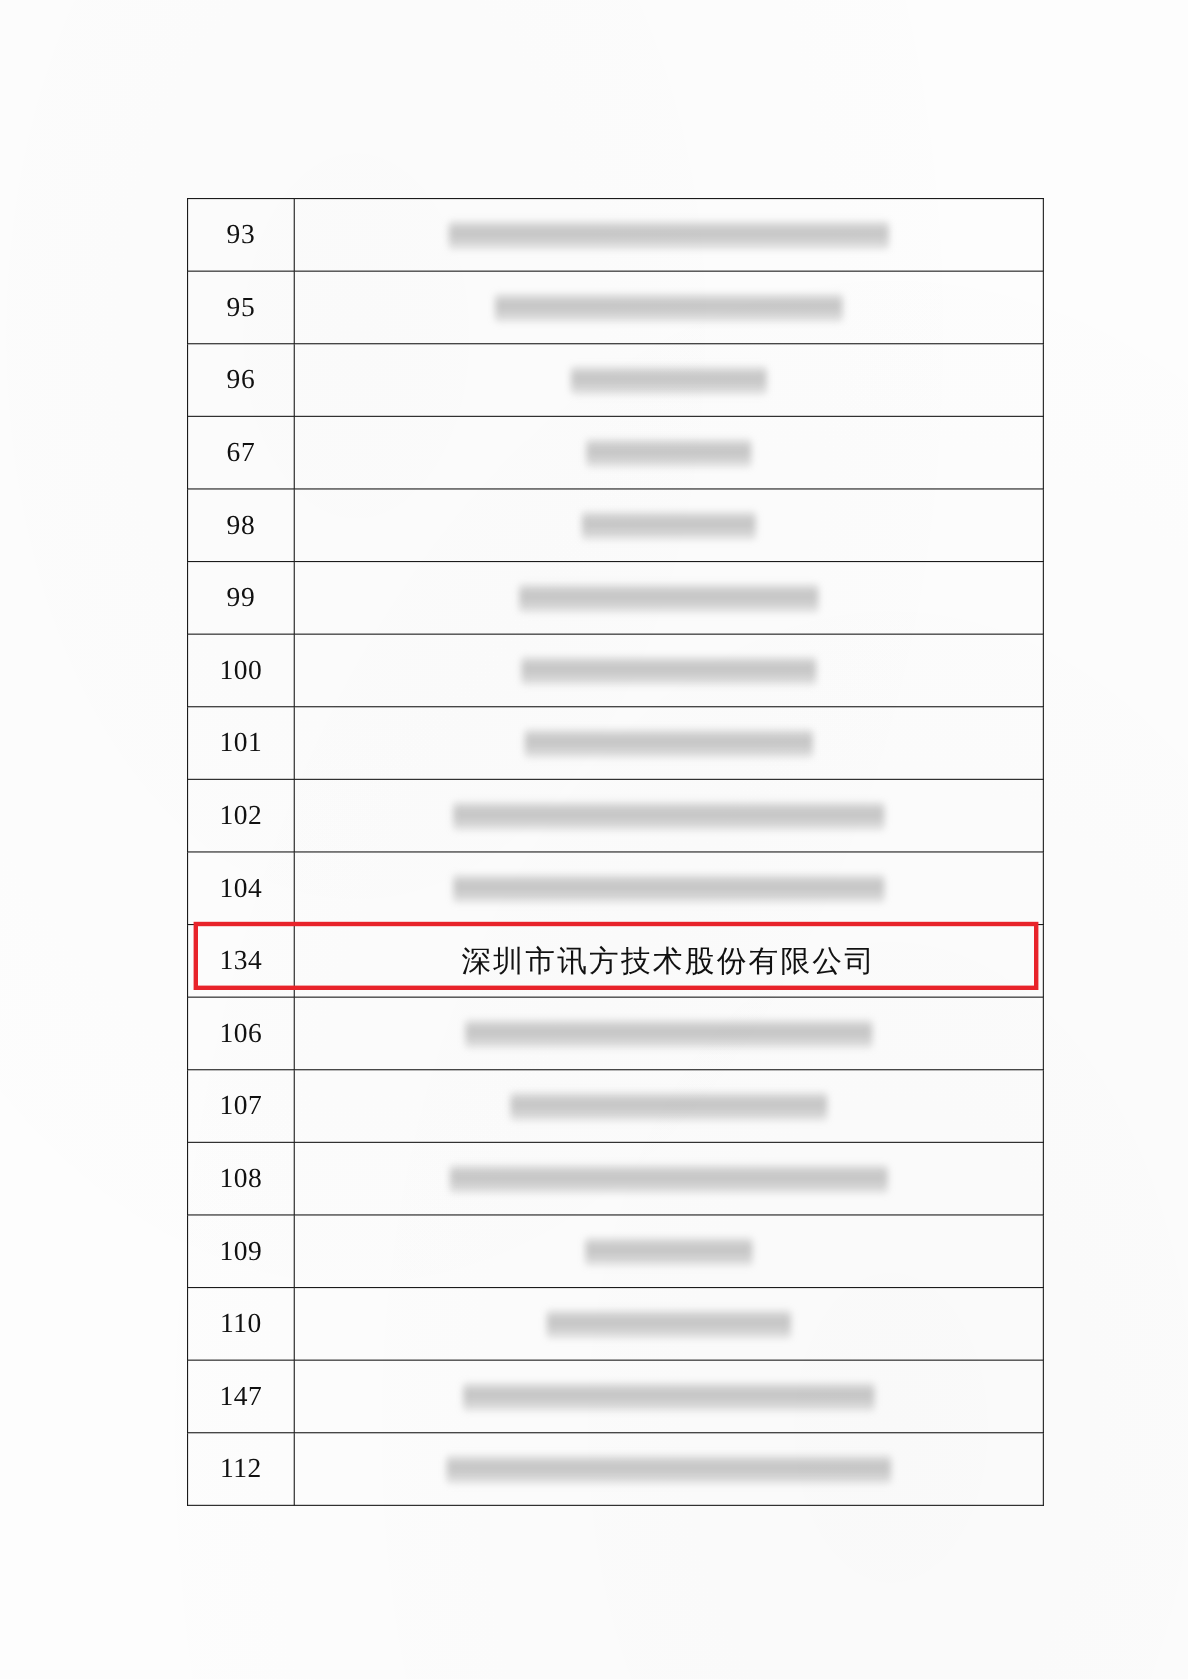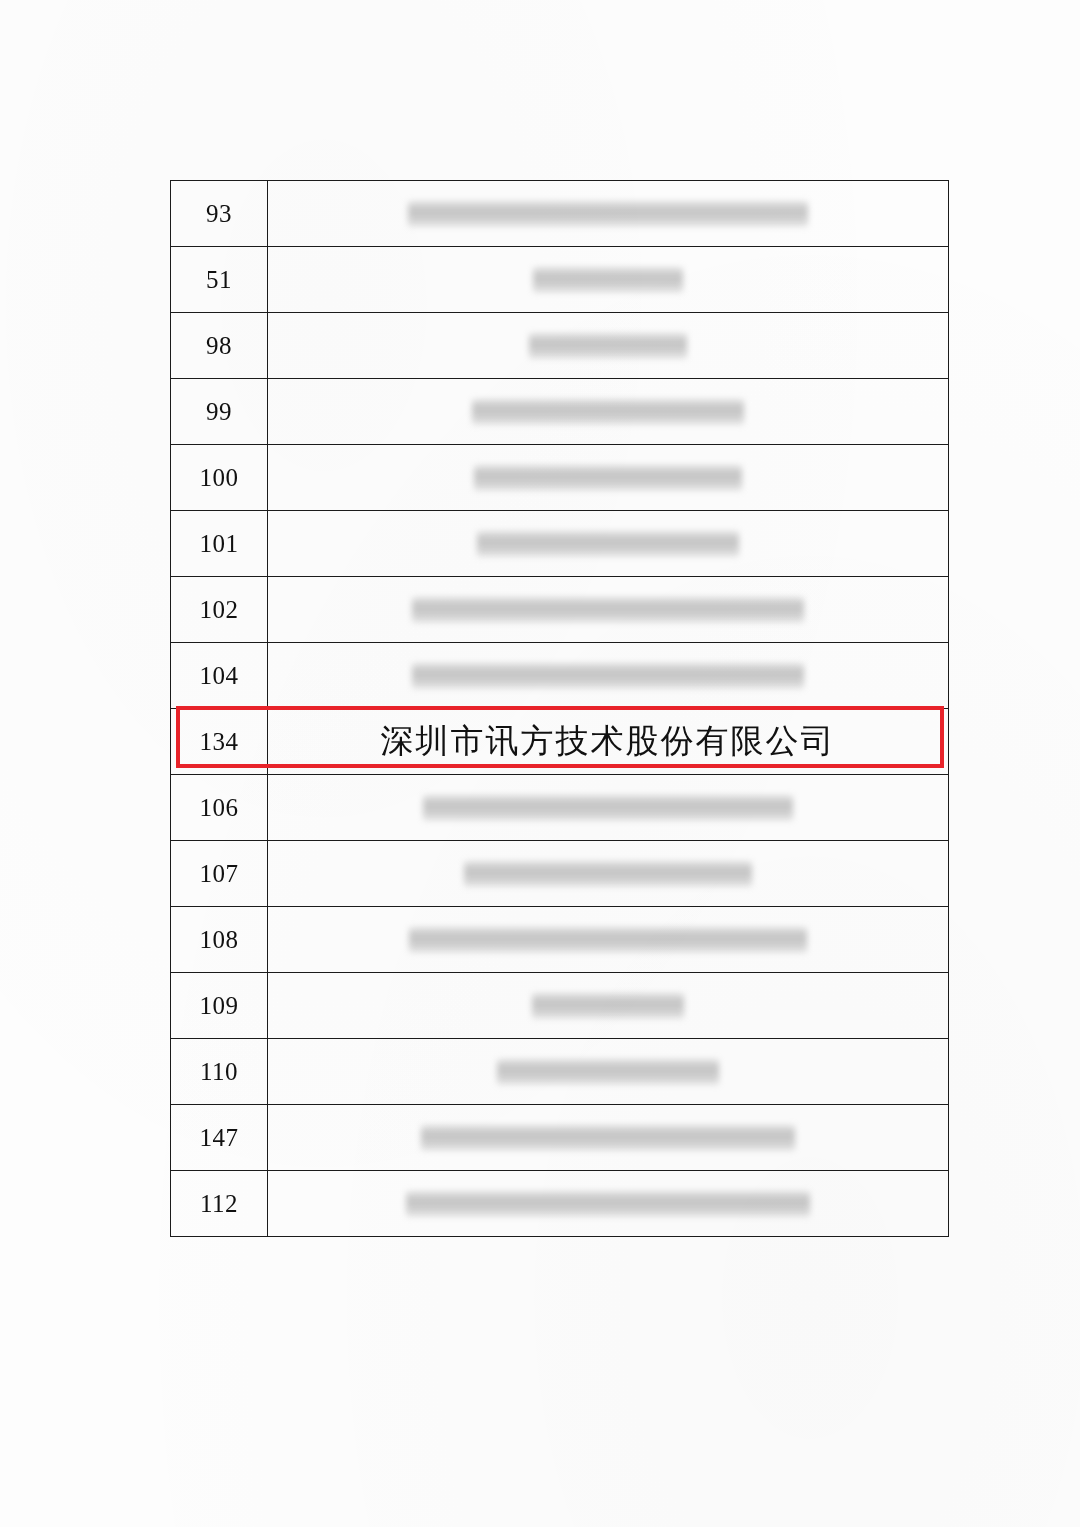--- a/index.html
+++ b/index.html
@@ -63,21 +63,21 @@
     height: 26px;
     border-radius: 3px;
     background: linear-gradient(180deg, rgba(150,150,150,0.22) 0%, rgba(120,120,120,0.42) 35%, rgba(130,130,130,0.38) 65%, rgba(160,160,160,0.20) 100%);
     filter: blur(3.4px);
     vertical-align: middle;
   }
   .highlight-row td {
     position: relative;
   }
   .highlight-name {
-    font-size: 33px;
+    font-size: 27px;
     color: #111;
     letter-spacing: 2px;
     font-family: Liberation Serif, serif;
   }
   
   .red-box {
     position: absolute;
     left: -4px;
     top: -3px;
     width: 768px;
@@ -95,21 +95,29 @@
 
 <div class="page">
   <div class="table-wrap">
     <table class="doc-table">
       <tbody id="table-body">
           <tr>
             <td class="idx row-pos">93</td>
             <td class="name row-pos"><span class="redacted" style="width: 400px;"></span></td>
           </tr>
           <tr>
-            <td class="idx row-pos">51</td>
+            <td class="idx row-pos">95</td>
+            <td class="name row-pos"><span class="redacted" style="width: 316px;"></span></td>
+          </tr>
+          <tr>
+            <td class="idx row-pos">96</td>
+            <td class="name row-pos"><span class="redacted" style="width: 178px;"></span></td>
+          </tr>
+          <tr>
+            <td class="idx row-pos">67</td>
             <td class="name row-pos"><span class="redacted" style="width: 150px;"></span></td>
           </tr>
           <tr>
             <td class="idx row-pos">98</td>
             <td class="name row-pos"><span class="redacted" style="width: 158px;"></span></td>
           </tr>
           <tr>
             <td class="idx row-pos">99</td>
             <td class="name row-pos"><span class="redacted" style="width: 272px;"></span></td>
           </tr>

